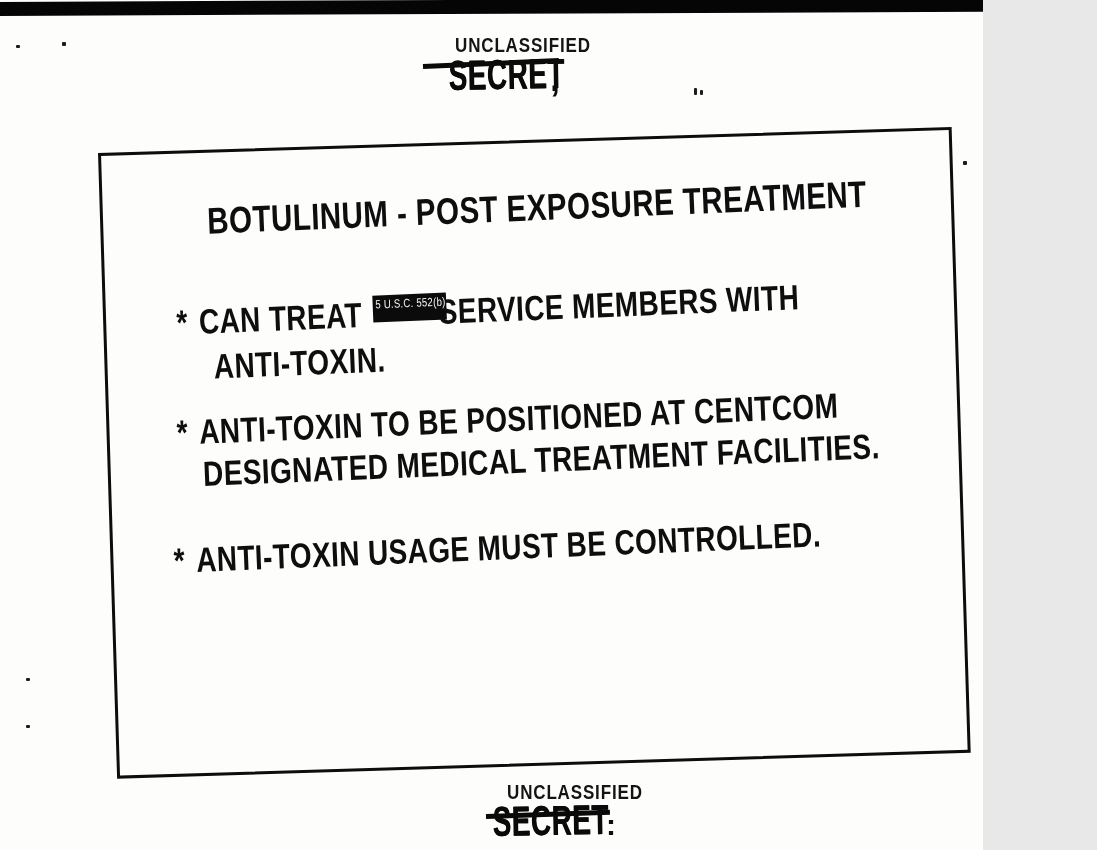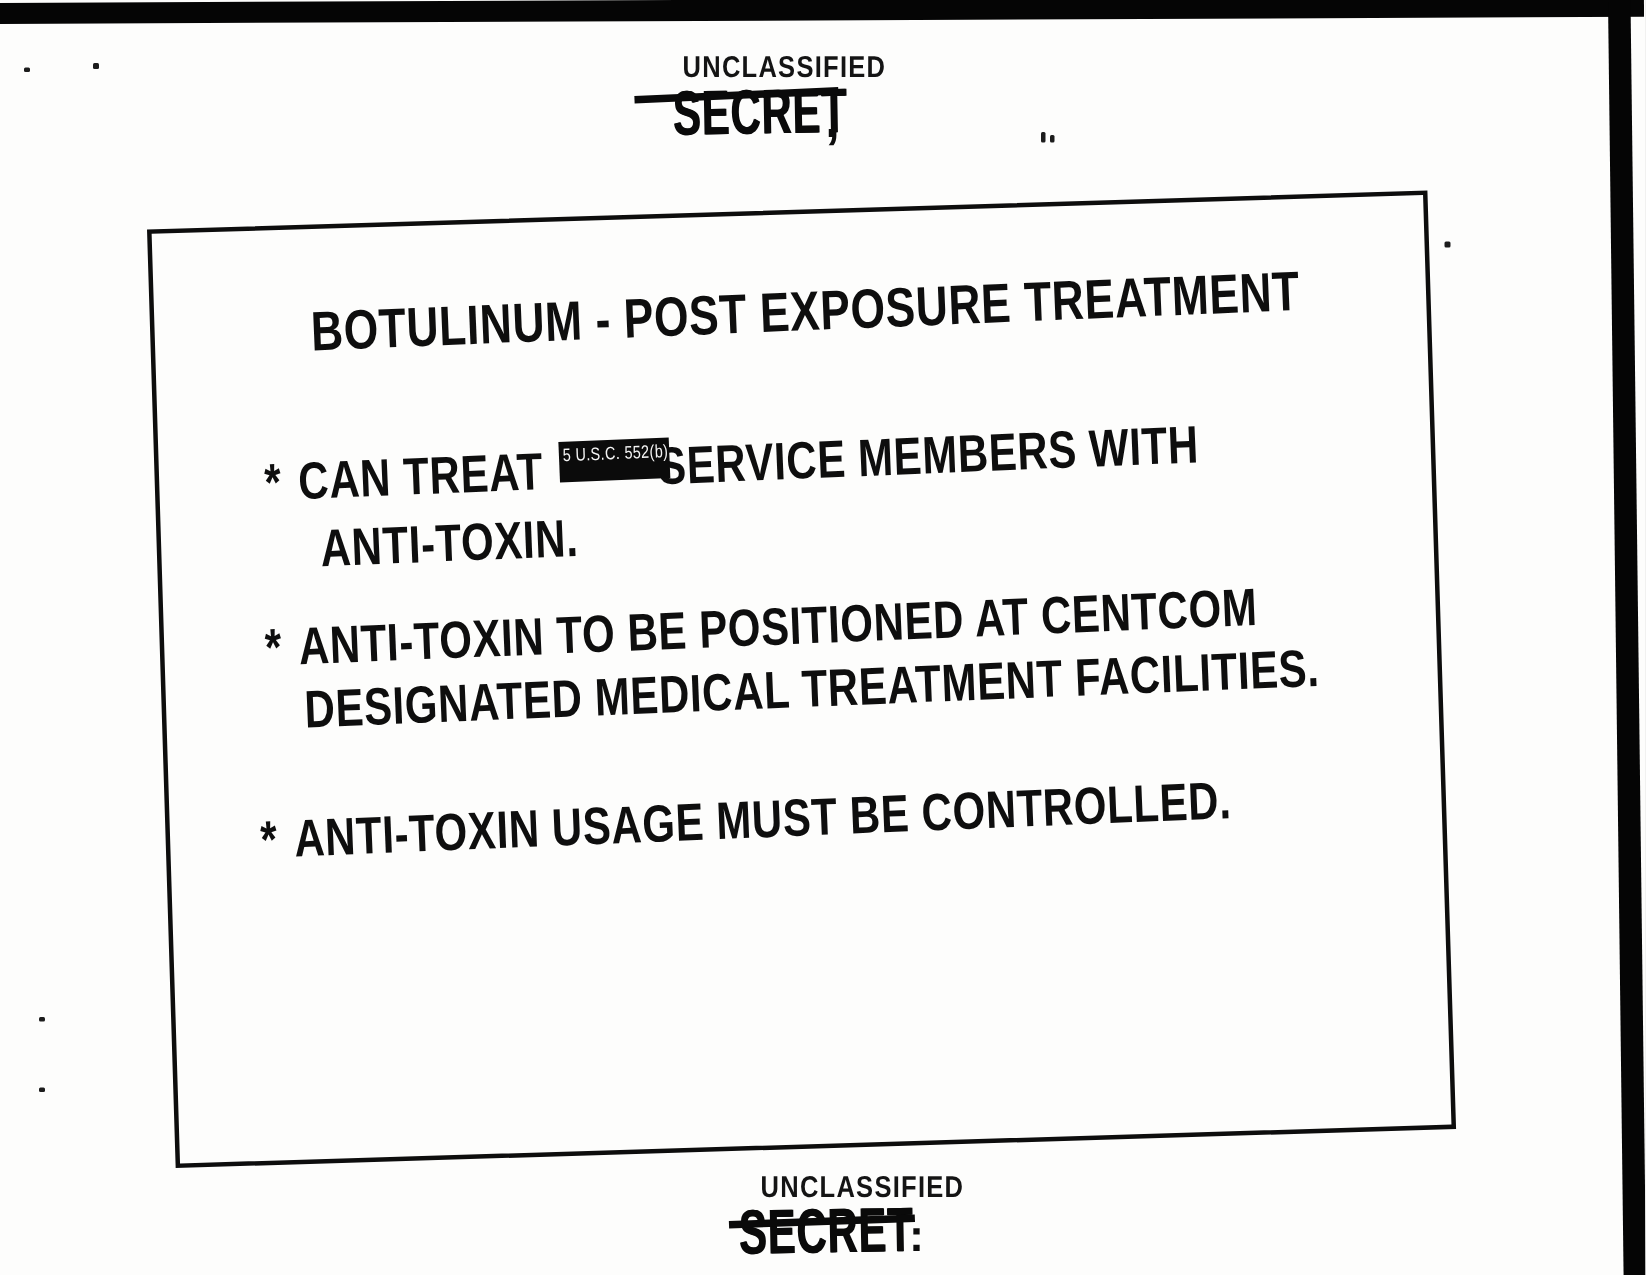--- a/index.html
+++ b/index.html
@@ -1,18 +1,18 @@
 <!DOCTYPE html>
 <html><head>
 <meta charset="utf-8">
 <style>
   html,body{margin:0;padding:0;background:#e8e8e8;}
   #scan-page{
     position:relative;
-    width:1097px;height:850px;
+    width:983px;height:850px;
     background:#fdfdfc;
     overflow:hidden;
     font-family:"Liberation Sans",sans-serif;
     color:#0d0d0d;
   }
   
   .scan-bar{position:absolute;background:#050505;}
   #top-edge{left:-6px;top:2px;width:1102px;height:14px;transform:rotate(-0.25deg);transform-origin:left center;}
   #right-edge{left:1072px;top:0;width:15px;height:862px;transform:rotate(-0.7deg);transform-origin:top left;}
   .speck{position:absolute;background:#1c1c1c;border-radius:1px;}

